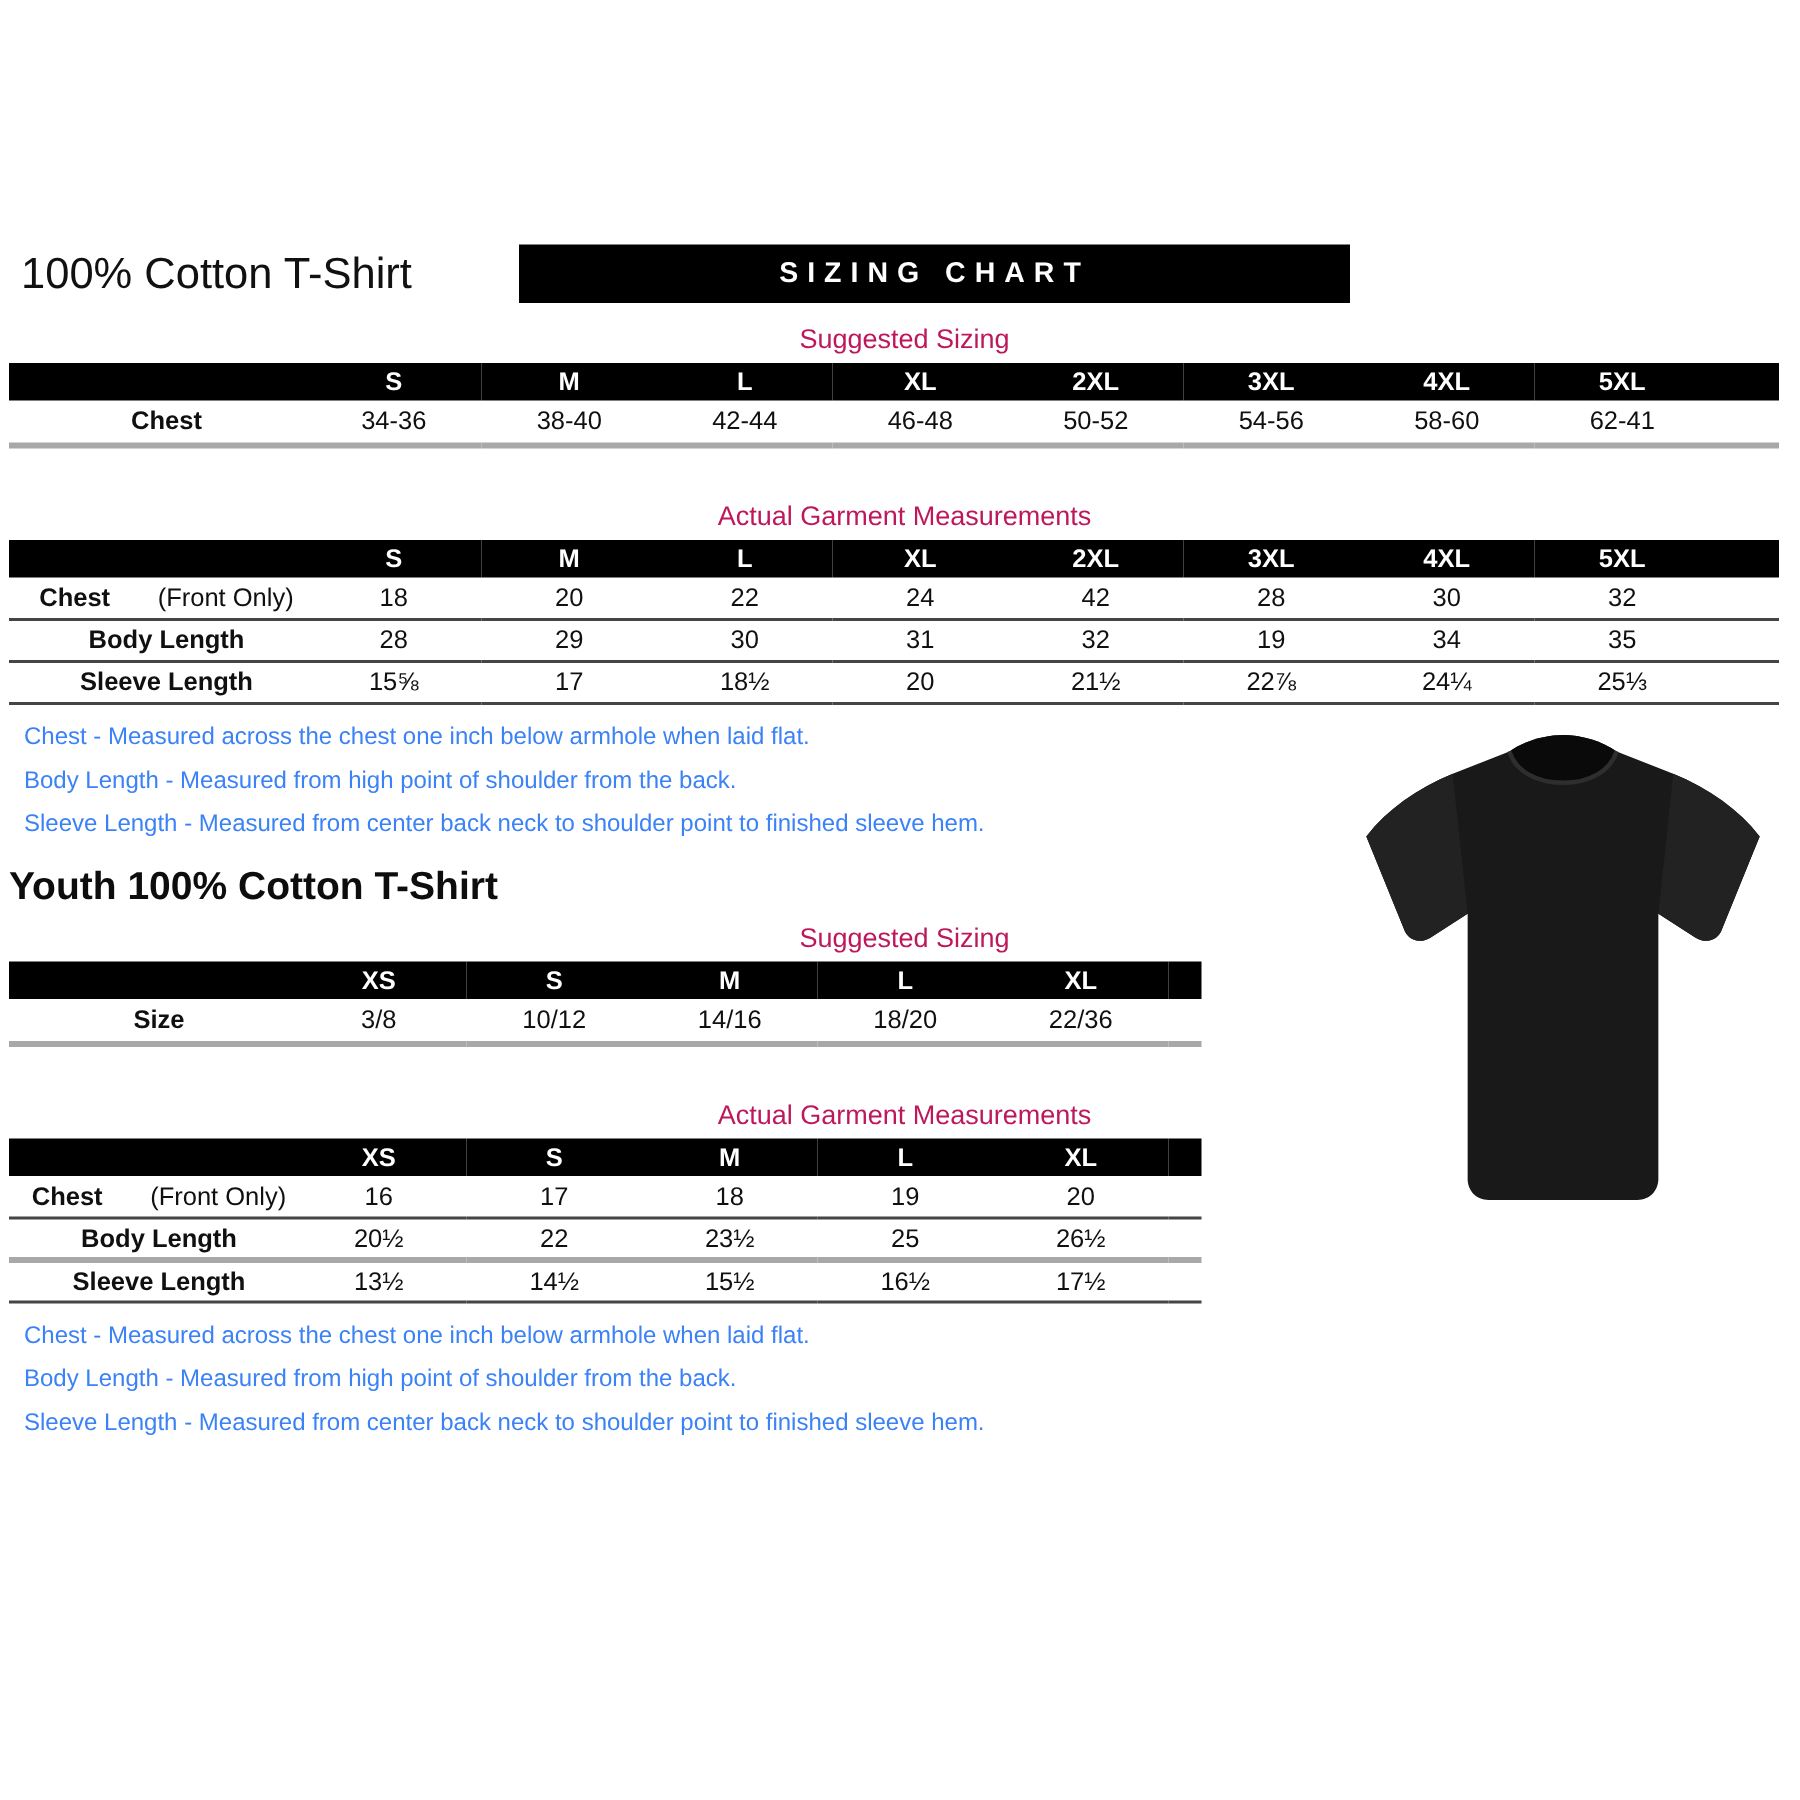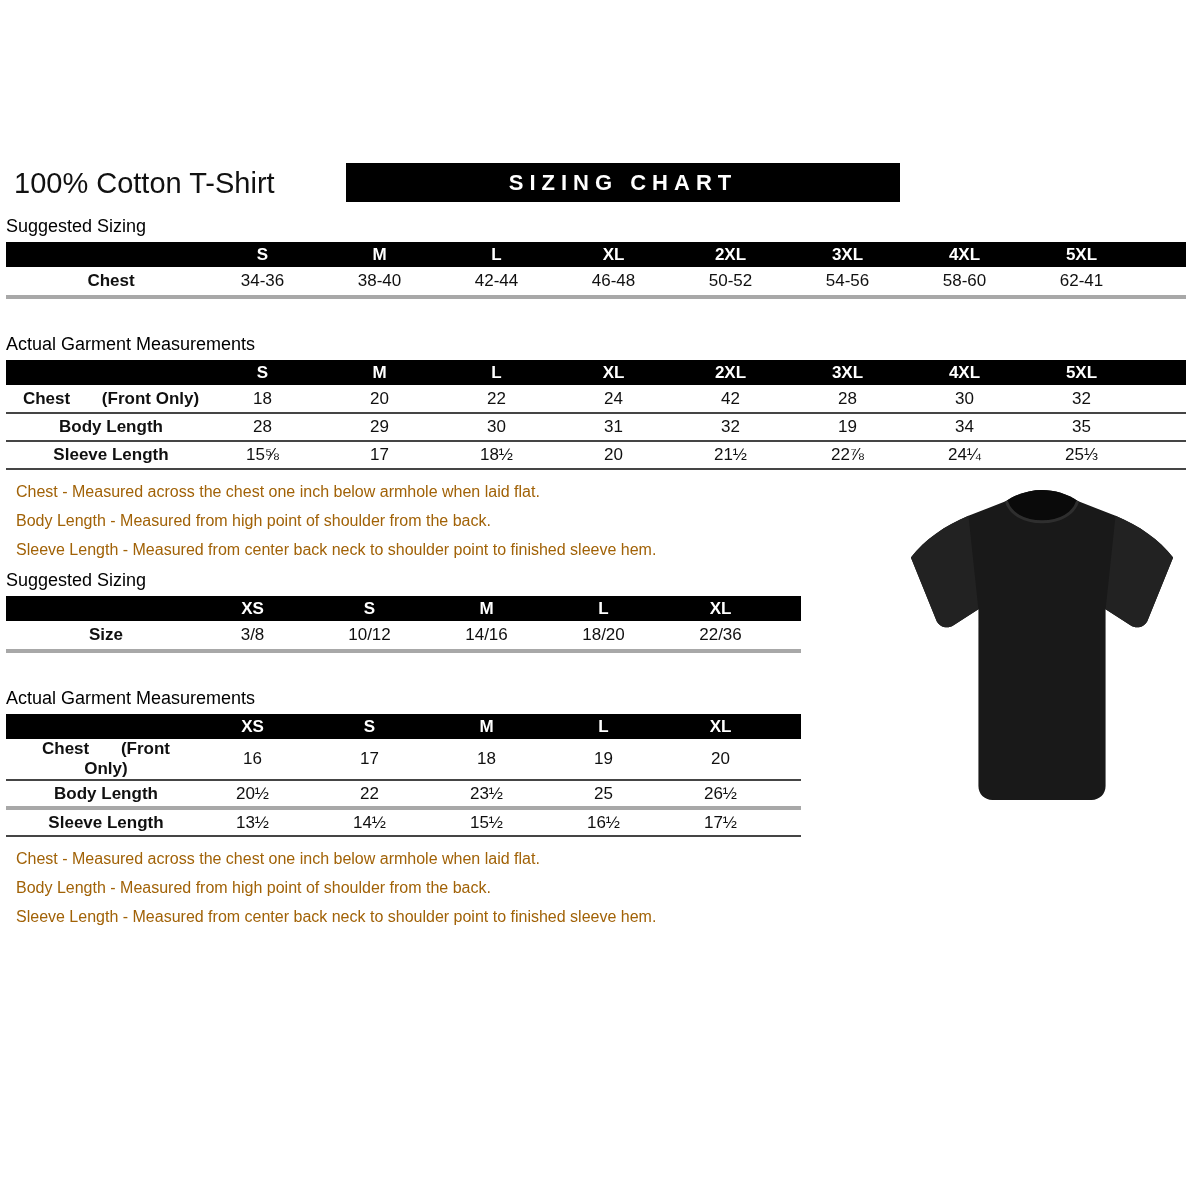--- a/index.html
+++ b/index.html
@@ -14,50 +14,50 @@
   }
   .content { padding:163px 0 0 6px; }
 
   
   .header { position:relative; height:44px; }
   .page-title { position:absolute; left:8px; top:4px; font-size:29px; font-weight:400; color:#111; }
   .banner {
     position:absolute; left:340px; top:0;
     width:554px; height:39px;
     background:#000; color:#fff;
-    font-size:22px; font-weight:bold; letter-spacing:6px;
+    font-size:19px; font-weight:bold; letter-spacing:6px;
     text-align:center; line-height:39px;
   }
 
-  .section-label { font-size:18px; color:#000000; margin:9px 0 5px 0; }
+  .section-label { font-size:18px; color:#be185d; margin:9px 0 5px 0;text-align:center; }
   .youth-title { font-size:26px; font-weight:bold; color:#0d0d0d; margin:16px 0 2px 0; }
 
   
   table.sizing-table { border-collapse:collapse; table-layout:fixed; }
   .w-adult { width:1180px; }
   .w-youth { width:795px; }
   .sizing-table th {
     background:#000; color:#fff;
     font-weight:bold; font-size:17px;
     height:25px; text-align:center; vertical-align:middle;
   }
   .sizing-table td {
     font-size:17px; height:30px;
     text-align:center; vertical-align:middle; color:#101010;
   }
   .measure td { height:28px; }
   .row-label { text-align:right; font-weight:bold; padding-left:12px; }
-  .row-label .suffix { font-weight:bold;padding-left:27px; }
+  .row-label .suffix { font-weight:normal;padding-left:27px; }
   tr.gray-line { border-bottom:4px solid #a8a8a8; }
   tr.thin-line { border-bottom:2px solid #454545; }
 
   .spacer-26 { height:26px; }
 
   .notes { margin:13px 0 0 10px; }
-  .note { font-size:16px; color:#a16207; margin-bottom:11px; }
+  .note { font-size:16px; color:#3b82f6; margin-bottom:11px; }
 
   
   .tshirt-wrap { position:absolute; left:893px; top:476px; width:298px; height:338px; }
 </style>
 </head>
 <body>
 
 <div class="page">
   <div class="content">
 
@@ -167,20 +167,21 @@
         </tr>
       </tbody>
     </table>
 
     <div class="notes">
       <div class="note">Chest - Measured across the chest one inch below armhole when laid flat.</div>
       <div class="note">Body Length - Measured from high point of shoulder from the back.</div>
       <div class="note">Sleeve Length - Measured from center back neck to shoulder point to finished sleeve hem.</div>
     </div>
 
+    <div class="youth-title">Youth 100% Cotton T-Shirt</div>
 
     <div class="section-label">Suggested Sizing</div>
 
     <table class="sizing-table w-youth">
       <colgroup>
         <col style="width:188px">
           <col span="5" style="width:117px">
           <col style="width:22px">
       </colgroup>
       <thead>

